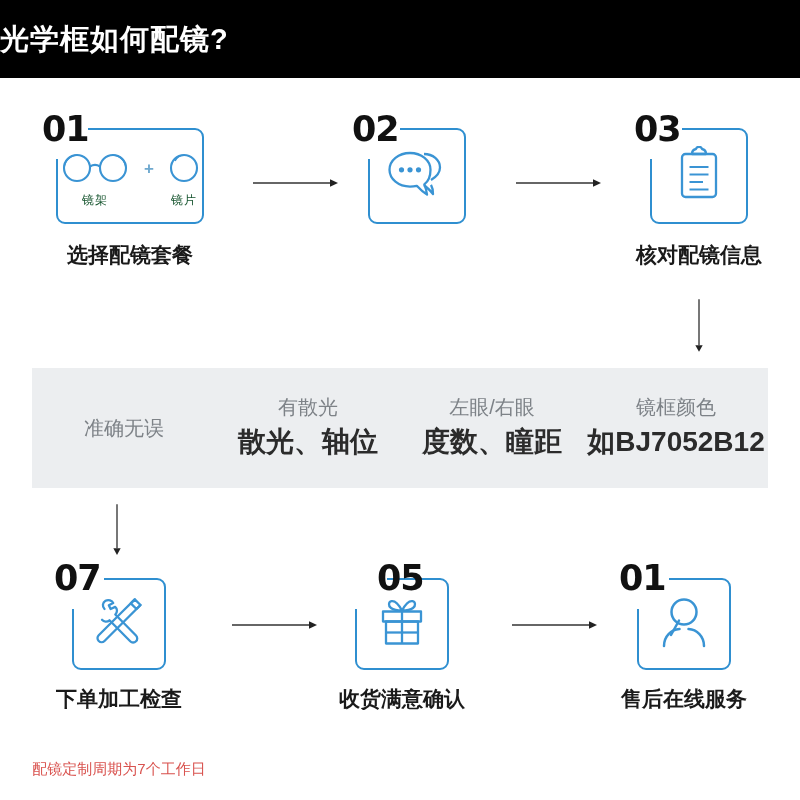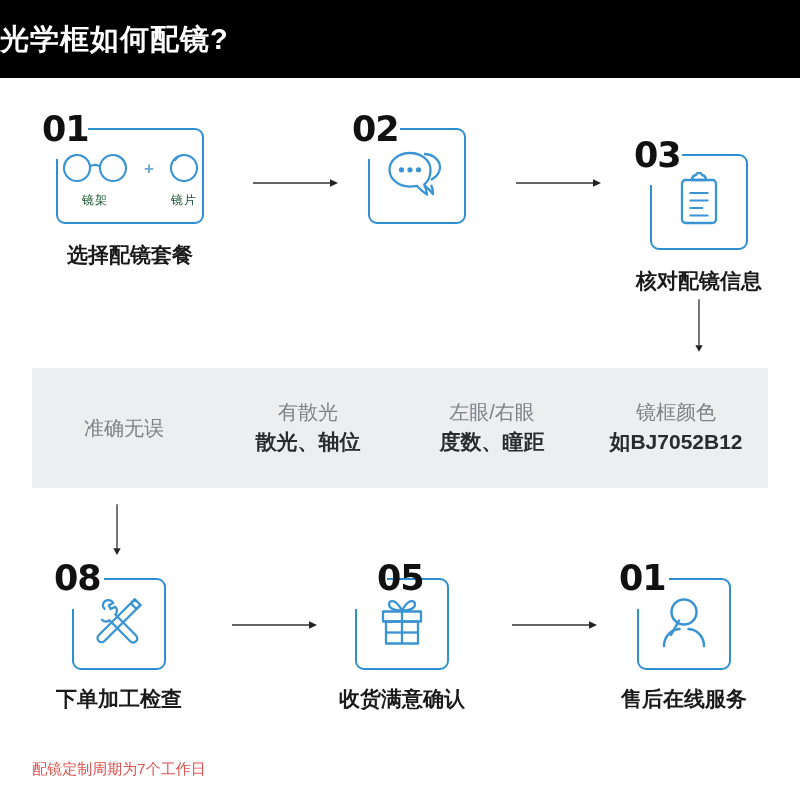--- a/index.html
+++ b/index.html
@@ -112,21 +112,21 @@
     display:flex;
   }
   .gray-cell{
     flex:1;
     background:#eceef0;
     display:flex;flex-direction:column;
     align-items:center;justify-content:center;
     line-height:1.45;
   }
   .gc-top{font-size:20px;color:#7d8287;white-space:nowrap;}
-  .gc-bot{font-size:21px;color:#2b2b2b;font-weight:bold;white-space:nowrap;}
+  .gc-bot{font-size:28px;color:#2b2b2b;font-weight:bold;white-space:nowrap;}
   .gc-only{font-size:20px;color:#7d8287;white-space:nowrap;}
 </style>
 </head>
 <body>
 
 <div class="header">
   <div class="header-title">光学框如何配镜?</div>
 </div>
 
 <div class="stage">
@@ -189,21 +189,21 @@
       </div>
     </div>
     <div class="num" style="left:-16px;top:-16px;">02</div>
   </div>
 
   <svg class="arrow-h" style="left:516px;top:178px;width:86px;" width="86" height="10" viewBox="0 0 86 10">
     <line x1="0" y1="5" x2="77" y2="5" stroke="#333333" stroke-width="1.6"></line>
     <polygon points="77,1.2 85,5 77,8.8" fill="#222222"></polygon>
   </svg>
 
-  <div class="step" style="left:650px;top:128px;margin-top:26px;">
+  <div class="step" style="left:650px;top:128px;">
     <div class="card" style="width:98px;height:96px;">
       <div class="notch"></div>
       <div class="icon-wrap">
         <svg width="52" height="60" viewBox="0 0 52 60">
           <g fill="none" stroke="#3a94d4" stroke-width="2.3" stroke-linejoin="round">
             <rect x="9" y="8" width="34" height="43" rx="3.5"></rect>
             <path d="M19 8 C19 5.5, 20.5 3.5, 23 3 C23.4 1.6, 24.6 0.8, 26 0.8 C27.4 0.8, 28.6 1.6, 29 3 C31.5 3.5, 33 5.5, 33 8 Z"></path>
             <line x1="16.5" y1="21" x2="35.5" y2="21" stroke-width="2"></line>
             <line x1="16.5" y1="28.5" x2="35.5" y2="28.5" stroke-width="2"></line>
             <line x1="16.5" y1="36" x2="30" y2="36" stroke-width="2"></line>
@@ -251,21 +251,21 @@
         <svg width="56" height="56" viewBox="0 0 56 56">
           <g fill="none" stroke="#3a94d4" stroke-width="2.3" stroke-linejoin="round" stroke-linecap="round">
             <path d="M13.5 13 C11 10.5, 11.5 6.5, 14.5 4.8 C17.5 3.2, 21 4.5, 22.2 7 L17.8 9.3 L19.6 13 L24.2 10.9 C26.5 12.8, 26.6 16.3, 24.3 18.5 L45 39.5 C46.6 41.1, 46.6 43.7, 45 45.3 C43.4 46.9, 40.8 46.9, 39.2 45.3 L18.5 24.3 C16.2 26.3, 12.8 26, 11 23.8"></path>
             <path d="M34 4.5 L45.5 4.5 L50.5 9.5 L50.5 14 L42 14 L42 19.5 L17 45 C15.3 46.7, 12.6 46.7, 10.9 45 C9.2 43.3, 9.2 40.6, 10.9 38.9 Z" stroke-width="0"></path>
             <path d="M49.5 9 L38.5 20 L13.5 45 C11.9 46.6, 9.3 46.6, 7.7 45 C6.1 43.4, 6.1 40.8, 7.7 39.2 L33 14 L43.8 3.4"></path>
             <path d="M43.8 3.4 L49.5 9 L45.5 13 L39.8 7.4 Z"></path>
           </g>
         </svg>
       </div>
     </div>
-    <div class="num" style="left:-18px;top:-17px;">08</div>
+    <div class="num" style="left:-18px;top:-17px;">07</div>
     <div class="caption" style="left:-83px;top:108px;">下单加工检查</div>
     <div class="note" style="left:-41px;top:145px;">配镜定制周期为7个工作日</div>
   </div>
 
   <svg class="arrow-h" style="left:232px;top:620px;width:86px;" width="86" height="10" viewBox="0 0 86 10">
     <line x1="0" y1="5" x2="77" y2="5" stroke="#333333" stroke-width="1.6"></line>
     <polygon points="77,1.2 85,5 77,8.8" fill="#222222"></polygon>
   </svg>
 
   <div class="step" style="left:355px;top:578px;">

